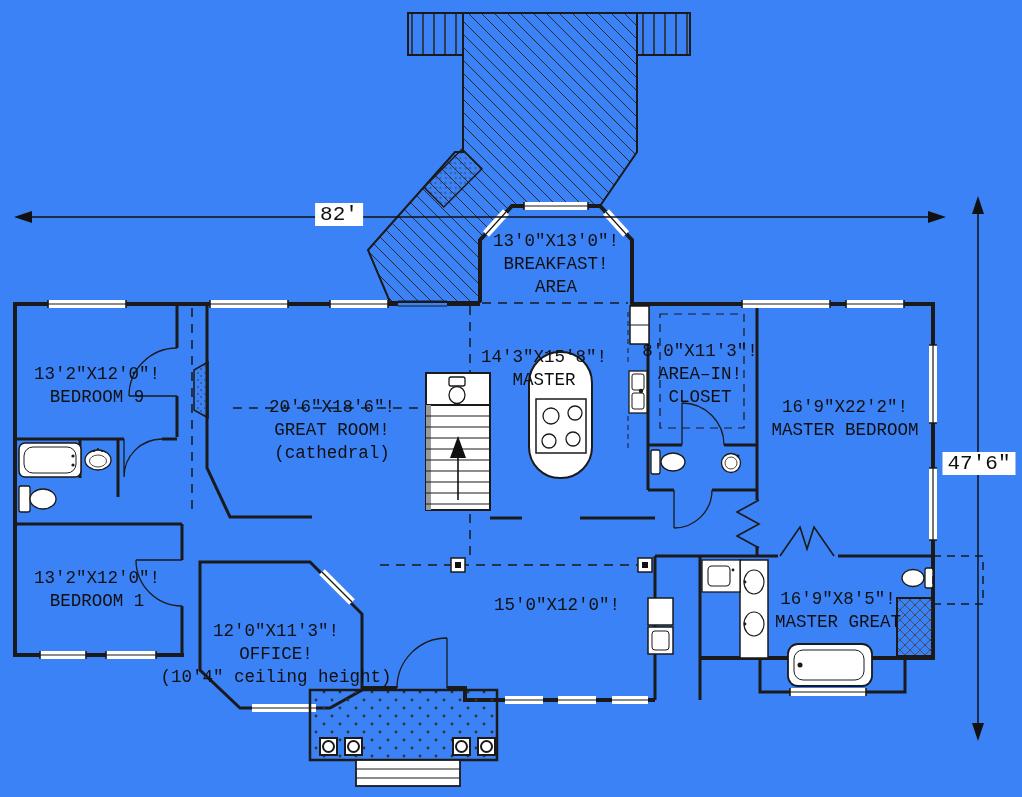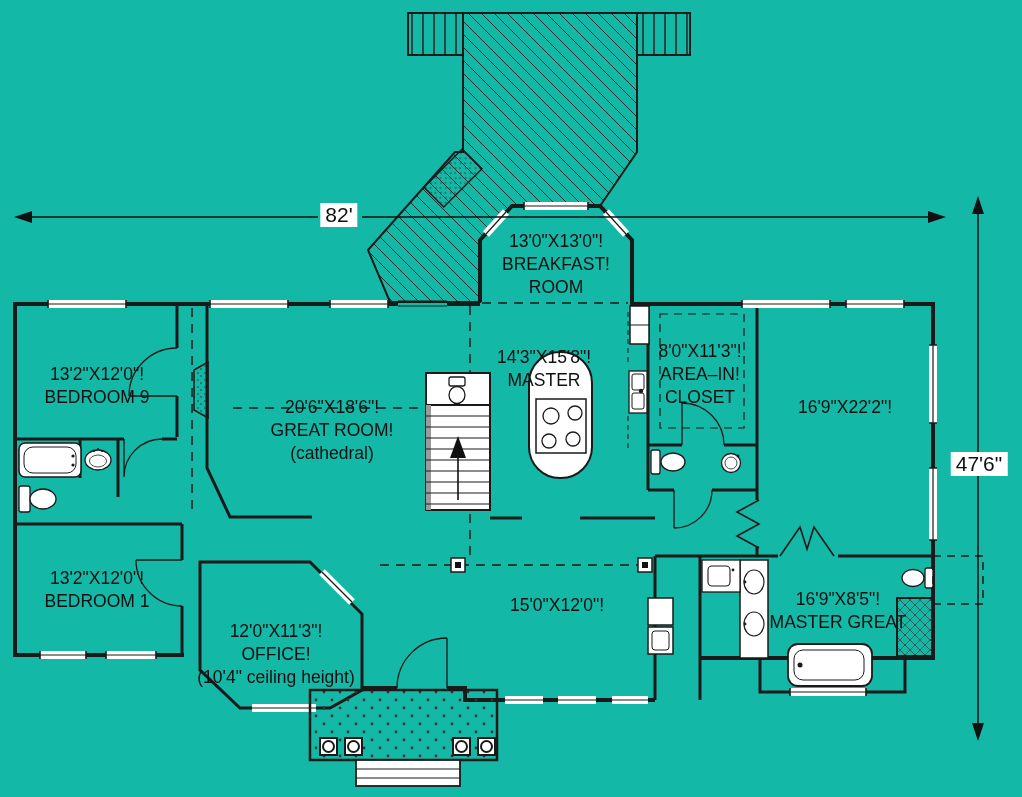--- a/index.html
+++ b/index.html
@@ -1,17 +1,17 @@
 <!DOCTYPE html>
 <html><head>
 <meta charset="utf-8">
 <style>
   html,body{margin:0;padding:0;background:#fff;}
-  .plan{position:relative;width:1022px;height:797px;background:#14b8a6;overflow:hidden;
-        font-family:Liberation Sans, sans-serif;}
+  .plan{position:relative;width:1022px;height:797px;background:#3b82f6;overflow:hidden;
+        font-family:Liberation Mono, monospace;}
   .plan svg{position:absolute;left:0;top:0;}
   .lbl{position:absolute;transform:translateX(-50%);text-align:center;
        font-size:17.5px;line-height:1.3;color:#101010;white-space:nowrap;}
   .lbl .l{display:block;}
   .dim{position:absolute;transform:translateX(-50%);font-size:21px;color:#101010;
        background:#fff;padding:0 5px;white-space:nowrap;}
 </style>
 </head>
 <body>
 
@@ -278,36 +278,37 @@
     <polygon points="972,723 984,723 978,741" stroke="none"></polygon>
   </g>
 </svg>
 
 <div class="dim" style="left:339px;top:203px">82'</div>
 <div class="dim" style="left:979px;top:452px">47'6"</div>
 
 <div class="lbl" style="left:556px;top:230px">
   <span class="l">13'0"X13'0"!</span>
   <span class="l">BREAKFAST!</span>
-  <span class="l">ROOM</span>
+  <span class="l">AREA</span>
 </div>
 
 <div class="lbl" style="left:544px;top:346px">
   <span class="l">14'3"X15'8"!</span>
   <span class="l">MASTER</span>
 </div>
 
 <div class="lbl" style="left:700px;top:340px">
   <span class="l">8'0"X11'3"!</span>
   <span class="l">AREA–IN!</span>
   <span class="l">CLOSET</span>
 </div>
 
 <div class="lbl" style="left:845px;top:396px">
   <span class="l">16'9"X22'2"!</span>
+  <span class="l">MASTER BEDROOM</span>
 </div>
 
 <div class="lbl" style="left:332px;top:396px">
   <span class="l">20'6"X18'6"!</span>
   <span class="l">GREAT ROOM!</span>
   <span class="l">(cathedral)</span>
 </div>
 
 <div class="lbl" style="left:97px;top:363px">
   <span class="l">13'2"X12'0"!</span>

